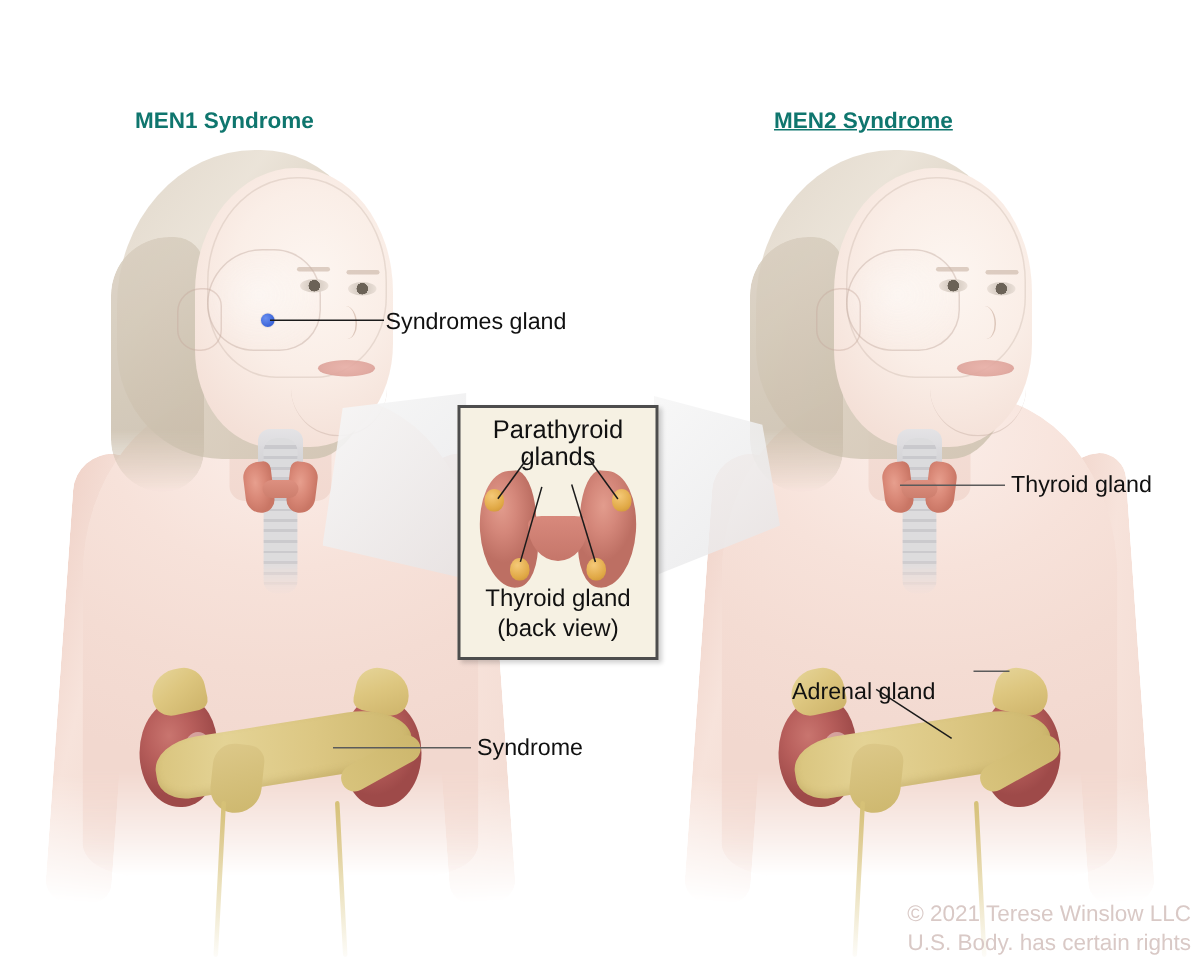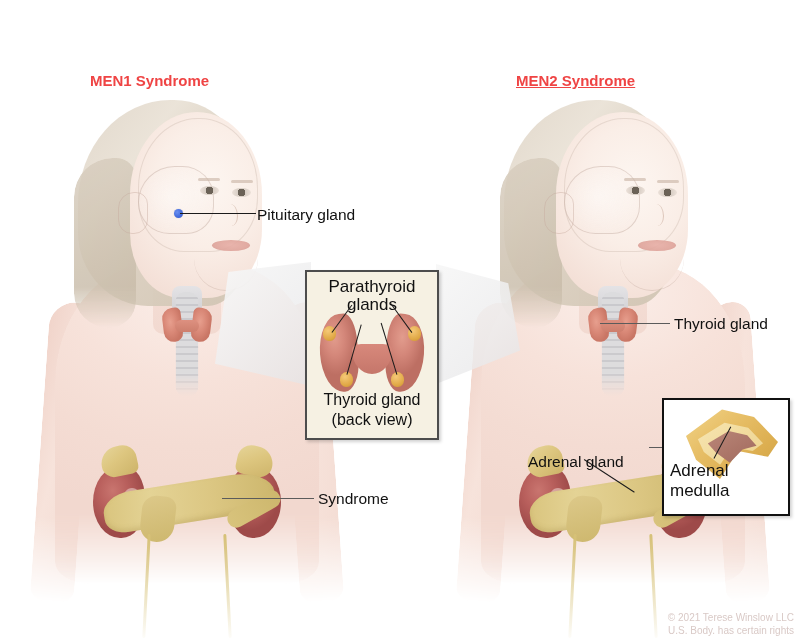--- a/index.html
+++ b/index.html
@@ -4,27 +4,27 @@
 <title>Parts of the Body Affected by MEN Syndromes</title>
 <style>
   html,body{margin:0;padding:0;background:#fff;}
   body{width:800px;height:642px;position:relative;overflow:hidden;
        font-family:"Liberation Sans","DejaVu Sans",sans-serif;color:#111;}
   .stage{position:absolute;inset:0;}
 
   
   .title{position:absolute;left:0;right:0;top:16px;text-align:center;
          font-size:20px;font-weight:bold;letter-spacing:.2px;color:#111;}
-  .panel-title{position:absolute;font-size:15px;font-weight:bold;color:#ef4444;white-space:nowrap;}
+  .panel-title{position:absolute;font-size:15px;font-weight:bold;color:#0f766e;white-space:nowrap;}
   .label{position:absolute;font-size:15.5px;color:#111;white-space:nowrap;}
   .inset-label{position:absolute;font-size:17px;color:#111;text-align:center;
                line-height:1.03;white-space:nowrap;}
   .inset-label.w{font-size:16px;}
   .copyright{position:absolute;right:6px;bottom:4px;text-align:right;
-             font-size:10px;line-height:1.28;color:#d9c9c6;}
+             font-size:15px;line-height:1.28;color:#d9c9c6;}
 
   
   .leader{position:absolute;background:#1b1b1b;height:1.4px;transform-origin:0 50%;}
   .leader.gray{background:#5b5b5b;}
 
   
   .figure{position:absolute;top:96px;width:330px;height:520px;}
   .fig-left{left:22px;}
   .fig-right{left:448px;}
 
@@ -216,21 +216,21 @@
         <div class="panc-tail"></div>
       </div>
       <div class="panc-head"></div>
       <div class="ureter l"></div>
       <div class="ureter r"></div>
     </div>
   </div>
 
   <div class="pit-dot" style="left:174px;top:209px;"></div>
   <div class="leader" style="left:180px;top:213px;width:76px;"></div>
-  <div class="label" style="left:257px;top:206px;">Pituitary gland</div>
+  <div class="label" style="left:257px;top:206px;">Syndromes gland</div>
 
   <div class="leader gray" style="left:222px;top:498px;width:92px;"></div>
   <div class="label" style="left:318px;top:490px;">Syndrome</div>
 
   <div class="figure fig-right">
     <div class="arm l"></div>
     <div class="arm r"></div>
     <div class="torso"></div>
     <div class="neck"></div>
 
@@ -299,29 +299,19 @@
       <div class="pt-line" style="left:12px;top:18px;width:34px;transform:rotate(-54deg);"></div>
       <div class="pt-line" style="left:92px;top:18px;width:36px;transform:rotate(-126deg);"></div>
       <div class="pt-line" style="left:27px;top:60px;width:52px;transform:rotate(-74deg);"></div>
       <div class="pt-line" style="left:77px;top:60px;width:54px;transform:rotate(-107deg);"></div>
     </div>
 
     <div class="inset-label w" style="left:0;right:0;bottom:30px;">Thyroid gland</div>
     <div class="inset-label w" style="left:0;right:0;bottom:10px;margin-top:20px;">(back view)</div>
   </div>
 
-  <div class="inset inset-adr">
-    <div class="ax">
-      <div class="ax-cortex"></div>
-      <div class="ax-inner"></div>
-      <div class="ax-medulla"></div>
-    </div>
-    <div class="pt-line" style="left:50px;top:58px;width:36px;transform:rotate(-62deg);"></div>
-    <div class="inset-label" style="left:6px;top:62px;text-align:left;">Adrenal</div>
-    <div class="inset-label" style="left:6px;top:82px;text-align:left;">medulla</div>
-  </div>
 
   <div class="copyright">
     <div>© 2021 Terese Winslow LLC</div>
     <div>U.S. Body. has certain rights</div>
   </div>
 
 </div>
 
 </body></html>

